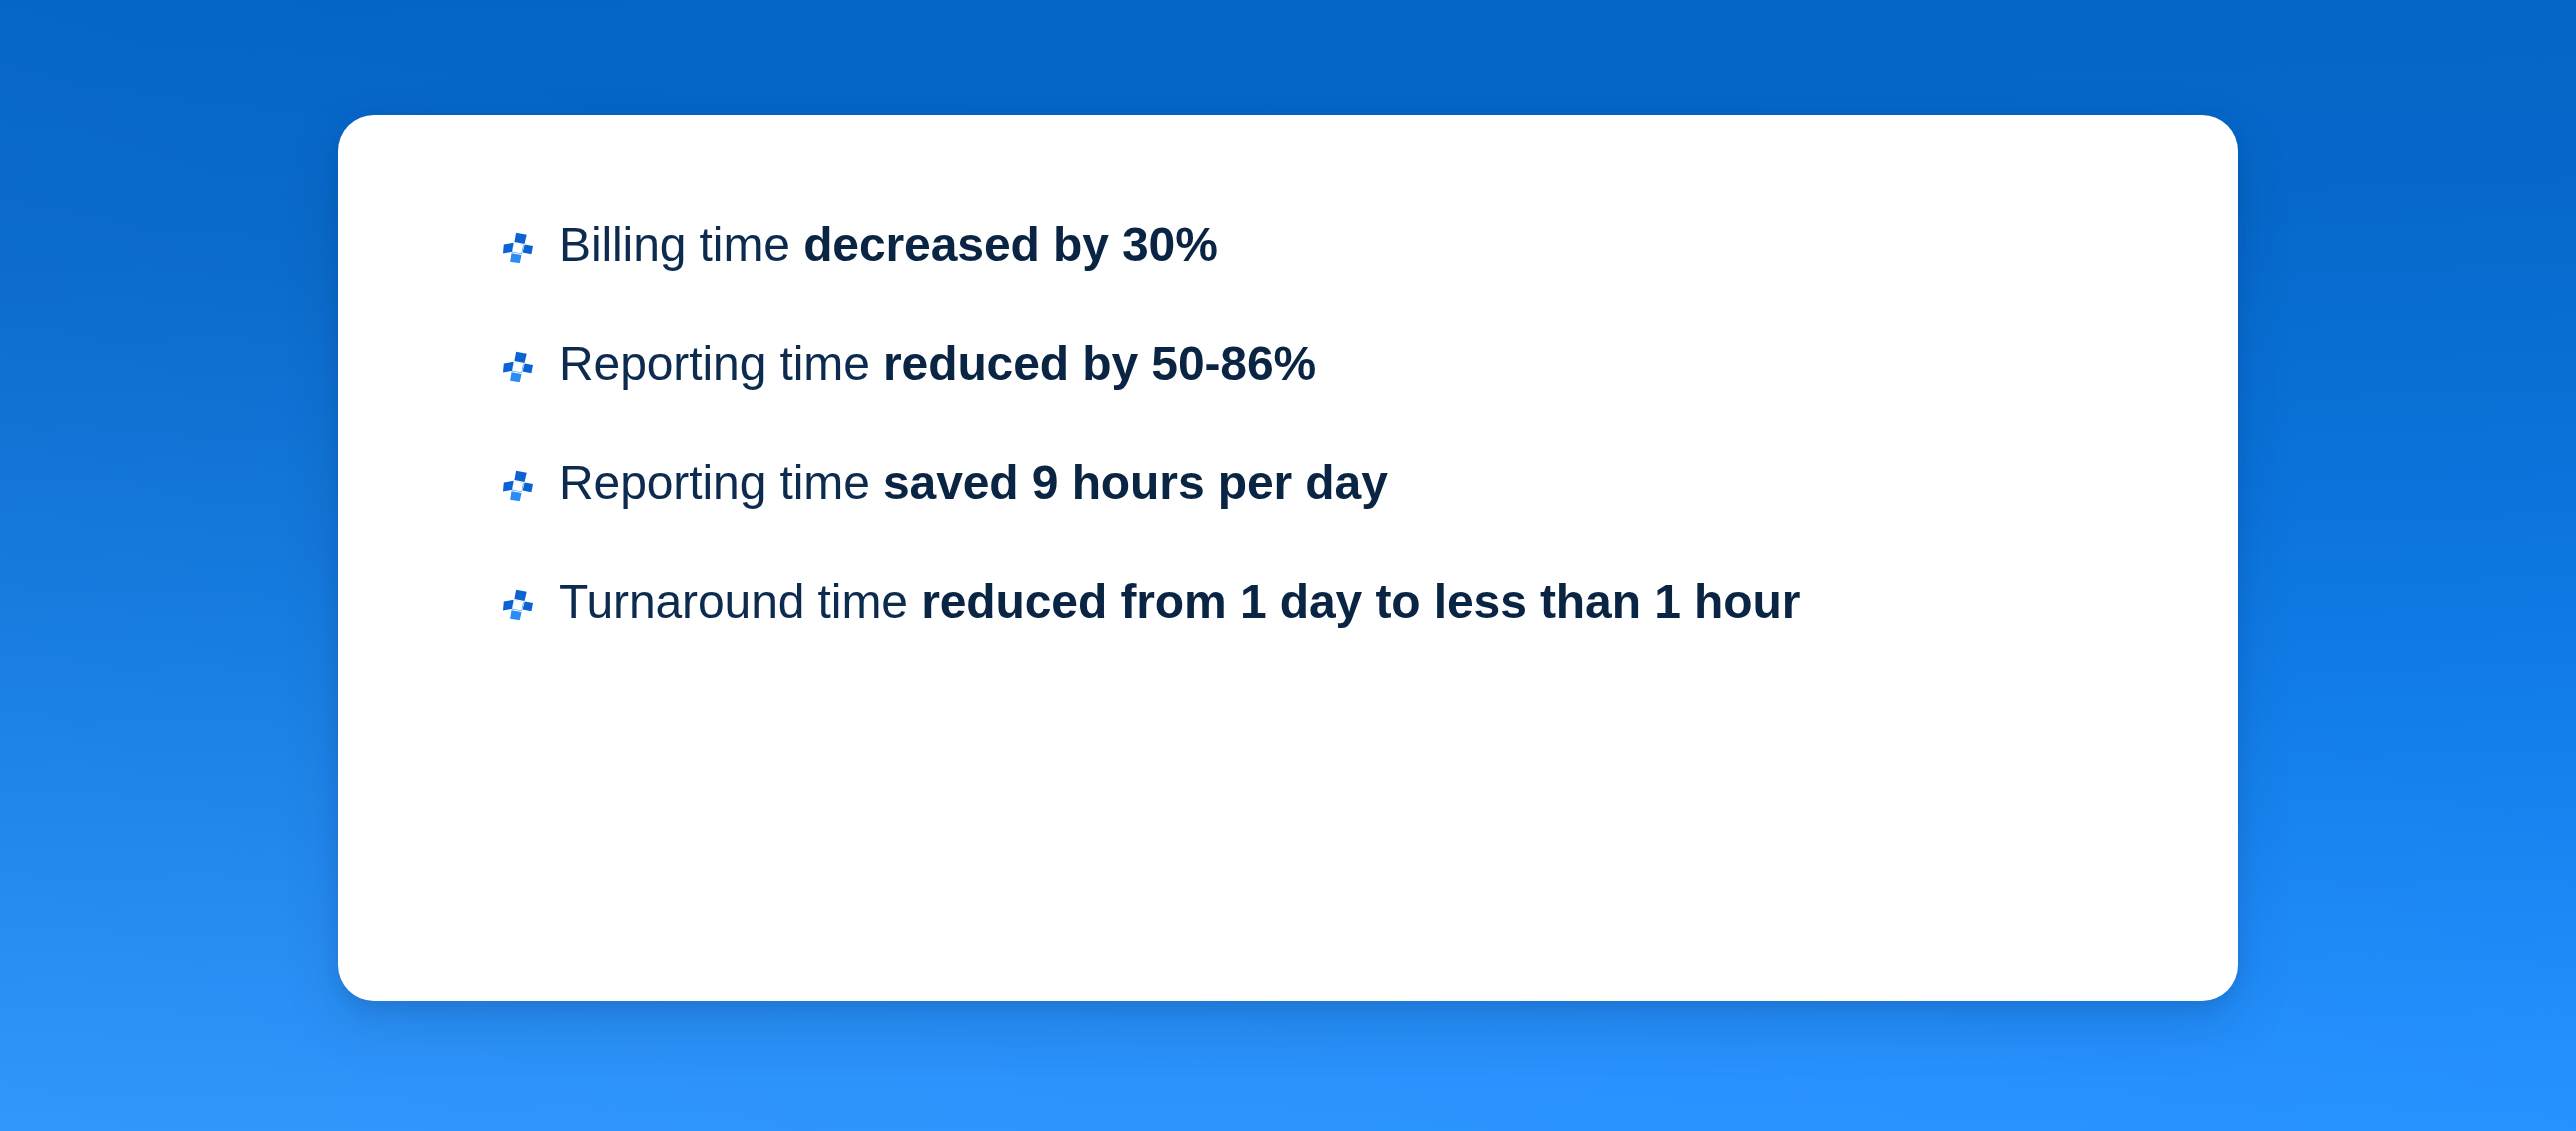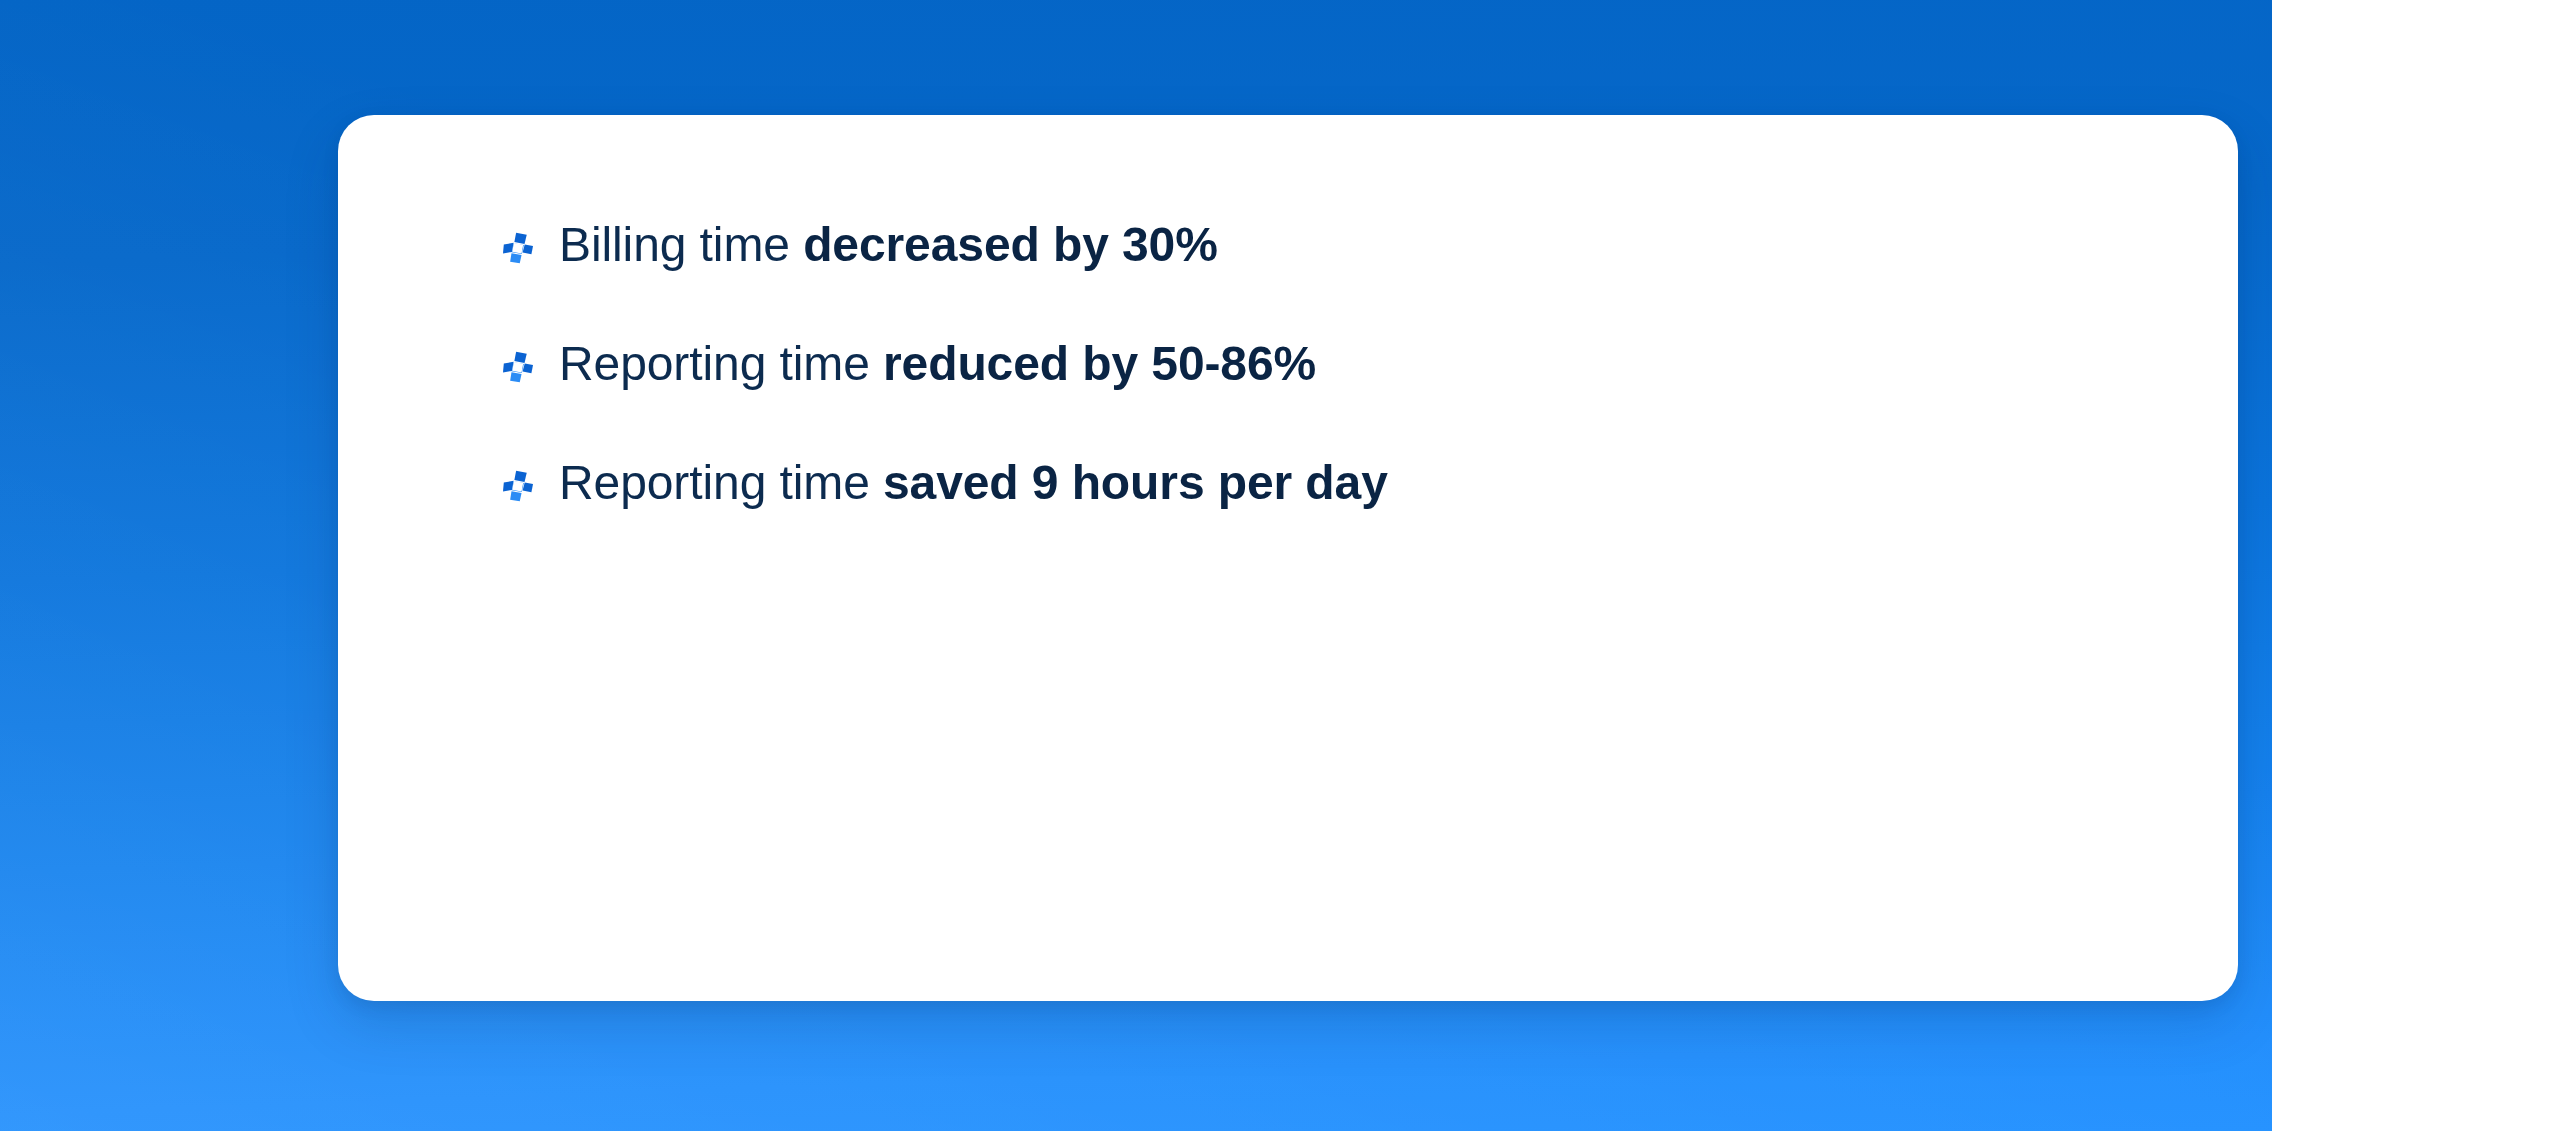--- a/index.html
+++ b/index.html
@@ -9,21 +9,21 @@
   body {
     width: 2576px;
     height: 1132px;
     overflow: hidden;
     font-family: "Liberation Sans", sans-serif;
     -webkit-font-smoothing: antialiased;
   }
 
   #stage {
     position: relative;
-    width: 2272px;
+    width: 2576px;
     height: 1132px;
     background: linear-gradient(178deg, #0465C6 0%, #0668CA 22%, #0B74DC 48%, #1582EE 72%, #1F8DFC 92%, #2190FF 100%);
     overflow: hidden;
   }
 
   
   #stage::after {
     content: "";
     position: absolute;
     inset: 0;
@@ -118,19 +118,30 @@
           <path d="M11.9 12.6 L23.6 14.7 L21.3 24.9 L9.9 22.8 Z" fill="#2B8CF5"></path>
           <path d="M0.9 13.9 L12.0 12.1 L10.1 22.4 L0.0 24.3 Z" fill="#0B63D2"></path>
           <path d="M9.6 24.0 L21.0 26.0 L19.0 35.4 L8.1 33.5 Z" fill="#2B8CF5"></path>
           <path d="M24.6 14.0 L34.0 15.7 L32.2 25.0 L22.2 23.2 Z" fill="#0B63D2"></path>
           <path d="M12.3 12.4 L22.9 14.4 L21.0 24.2 L10.5 22.3 Z" fill="#FFFFFF"></path>
         </svg>
         <div class="row-text"><span>Reporting time </span><b>saved 9 hours per day</b><span></span></div>
       </div>
 
 
+      <div class="row">
+        <svg class="bullet" viewBox="0 0 34 36">
+          <path d="M14.9 0.6 L26.9 2.9 L24.4 13.4 L12.9 11.3 Z" fill="#0B63D2"></path>
+          <path d="M11.9 12.6 L23.6 14.7 L21.3 24.9 L9.9 22.8 Z" fill="#2B8CF5"></path>
+          <path d="M0.9 13.9 L12.0 12.1 L10.1 22.4 L0.0 24.3 Z" fill="#0B63D2"></path>
+          <path d="M9.6 24.0 L21.0 26.0 L19.0 35.4 L8.1 33.5 Z" fill="#2B8CF5"></path>
+          <path d="M24.6 14.0 L34.0 15.7 L32.2 25.0 L22.2 23.2 Z" fill="#0B63D2"></path>
+          <path d="M12.3 12.4 L22.9 14.4 L21.0 24.2 L10.5 22.3 Z" fill="#FFFFFF"></path>
+        </svg>
+        <div class="row-text"><span>Turnaround time </span><b>reduced from 1 day to less than 1 hour</b><span></span></div>
+      </div>
 
 
     </div>
   </div>
 
 </div>
 
 
 </body></html>

